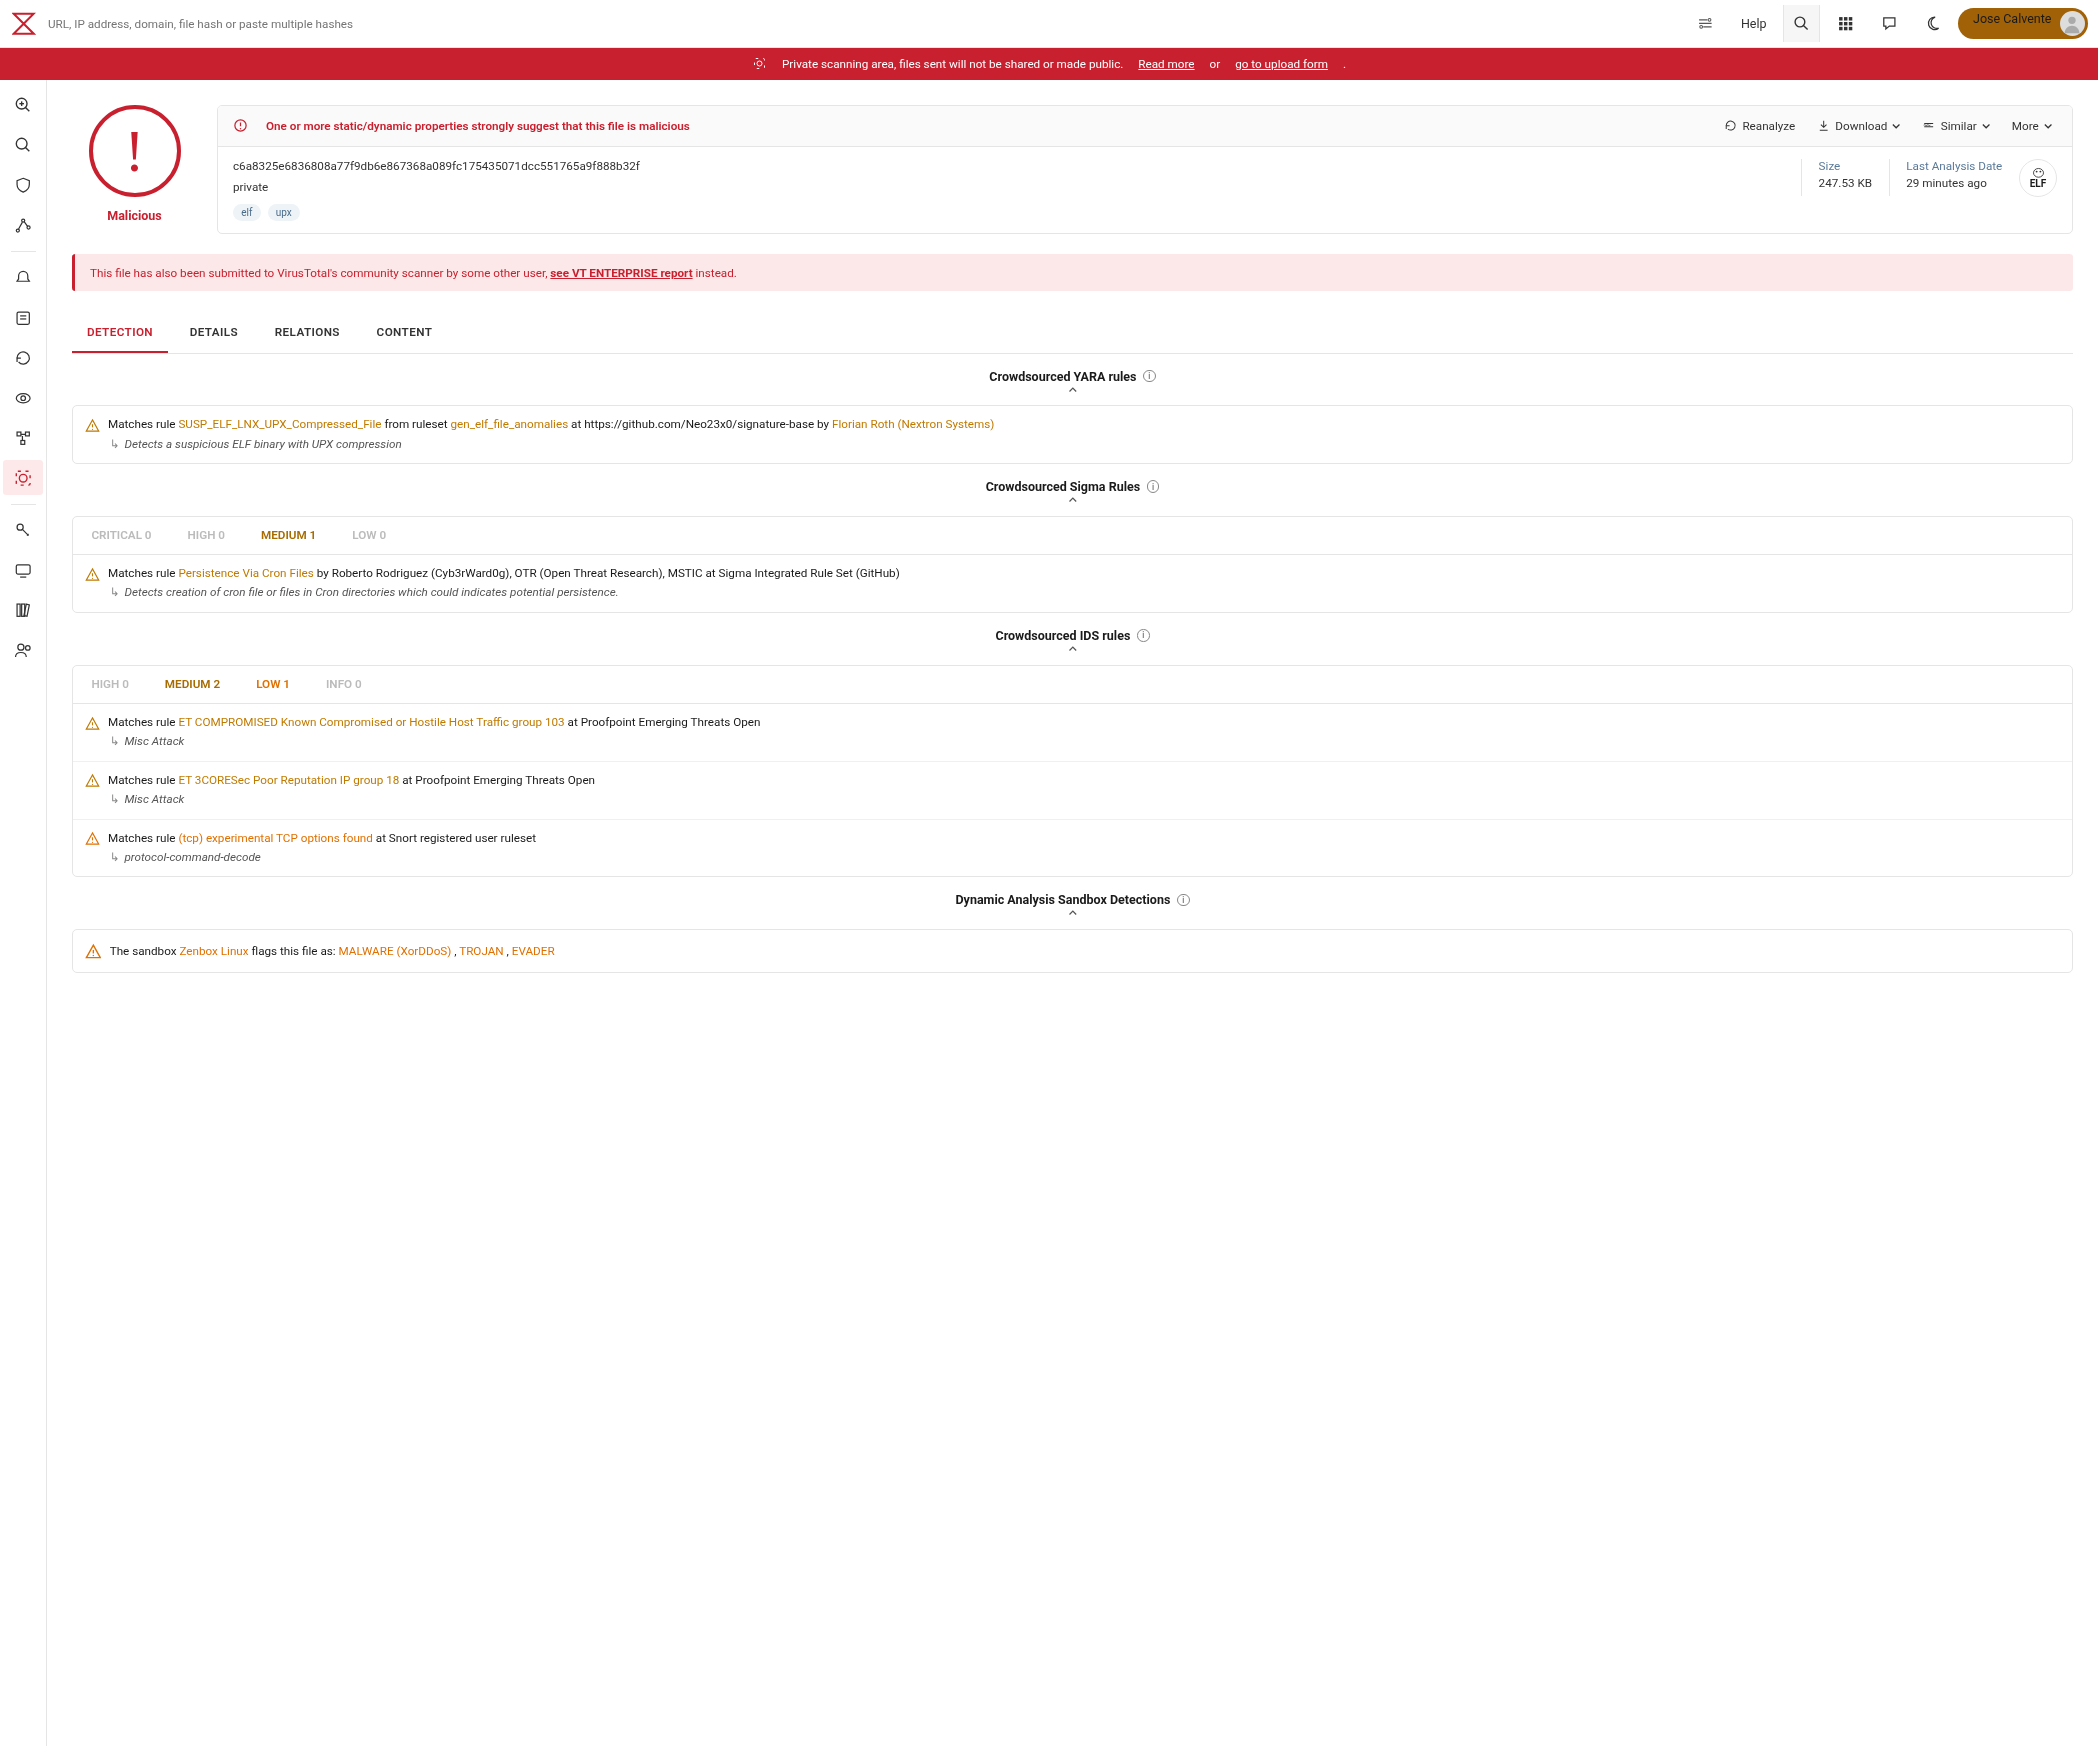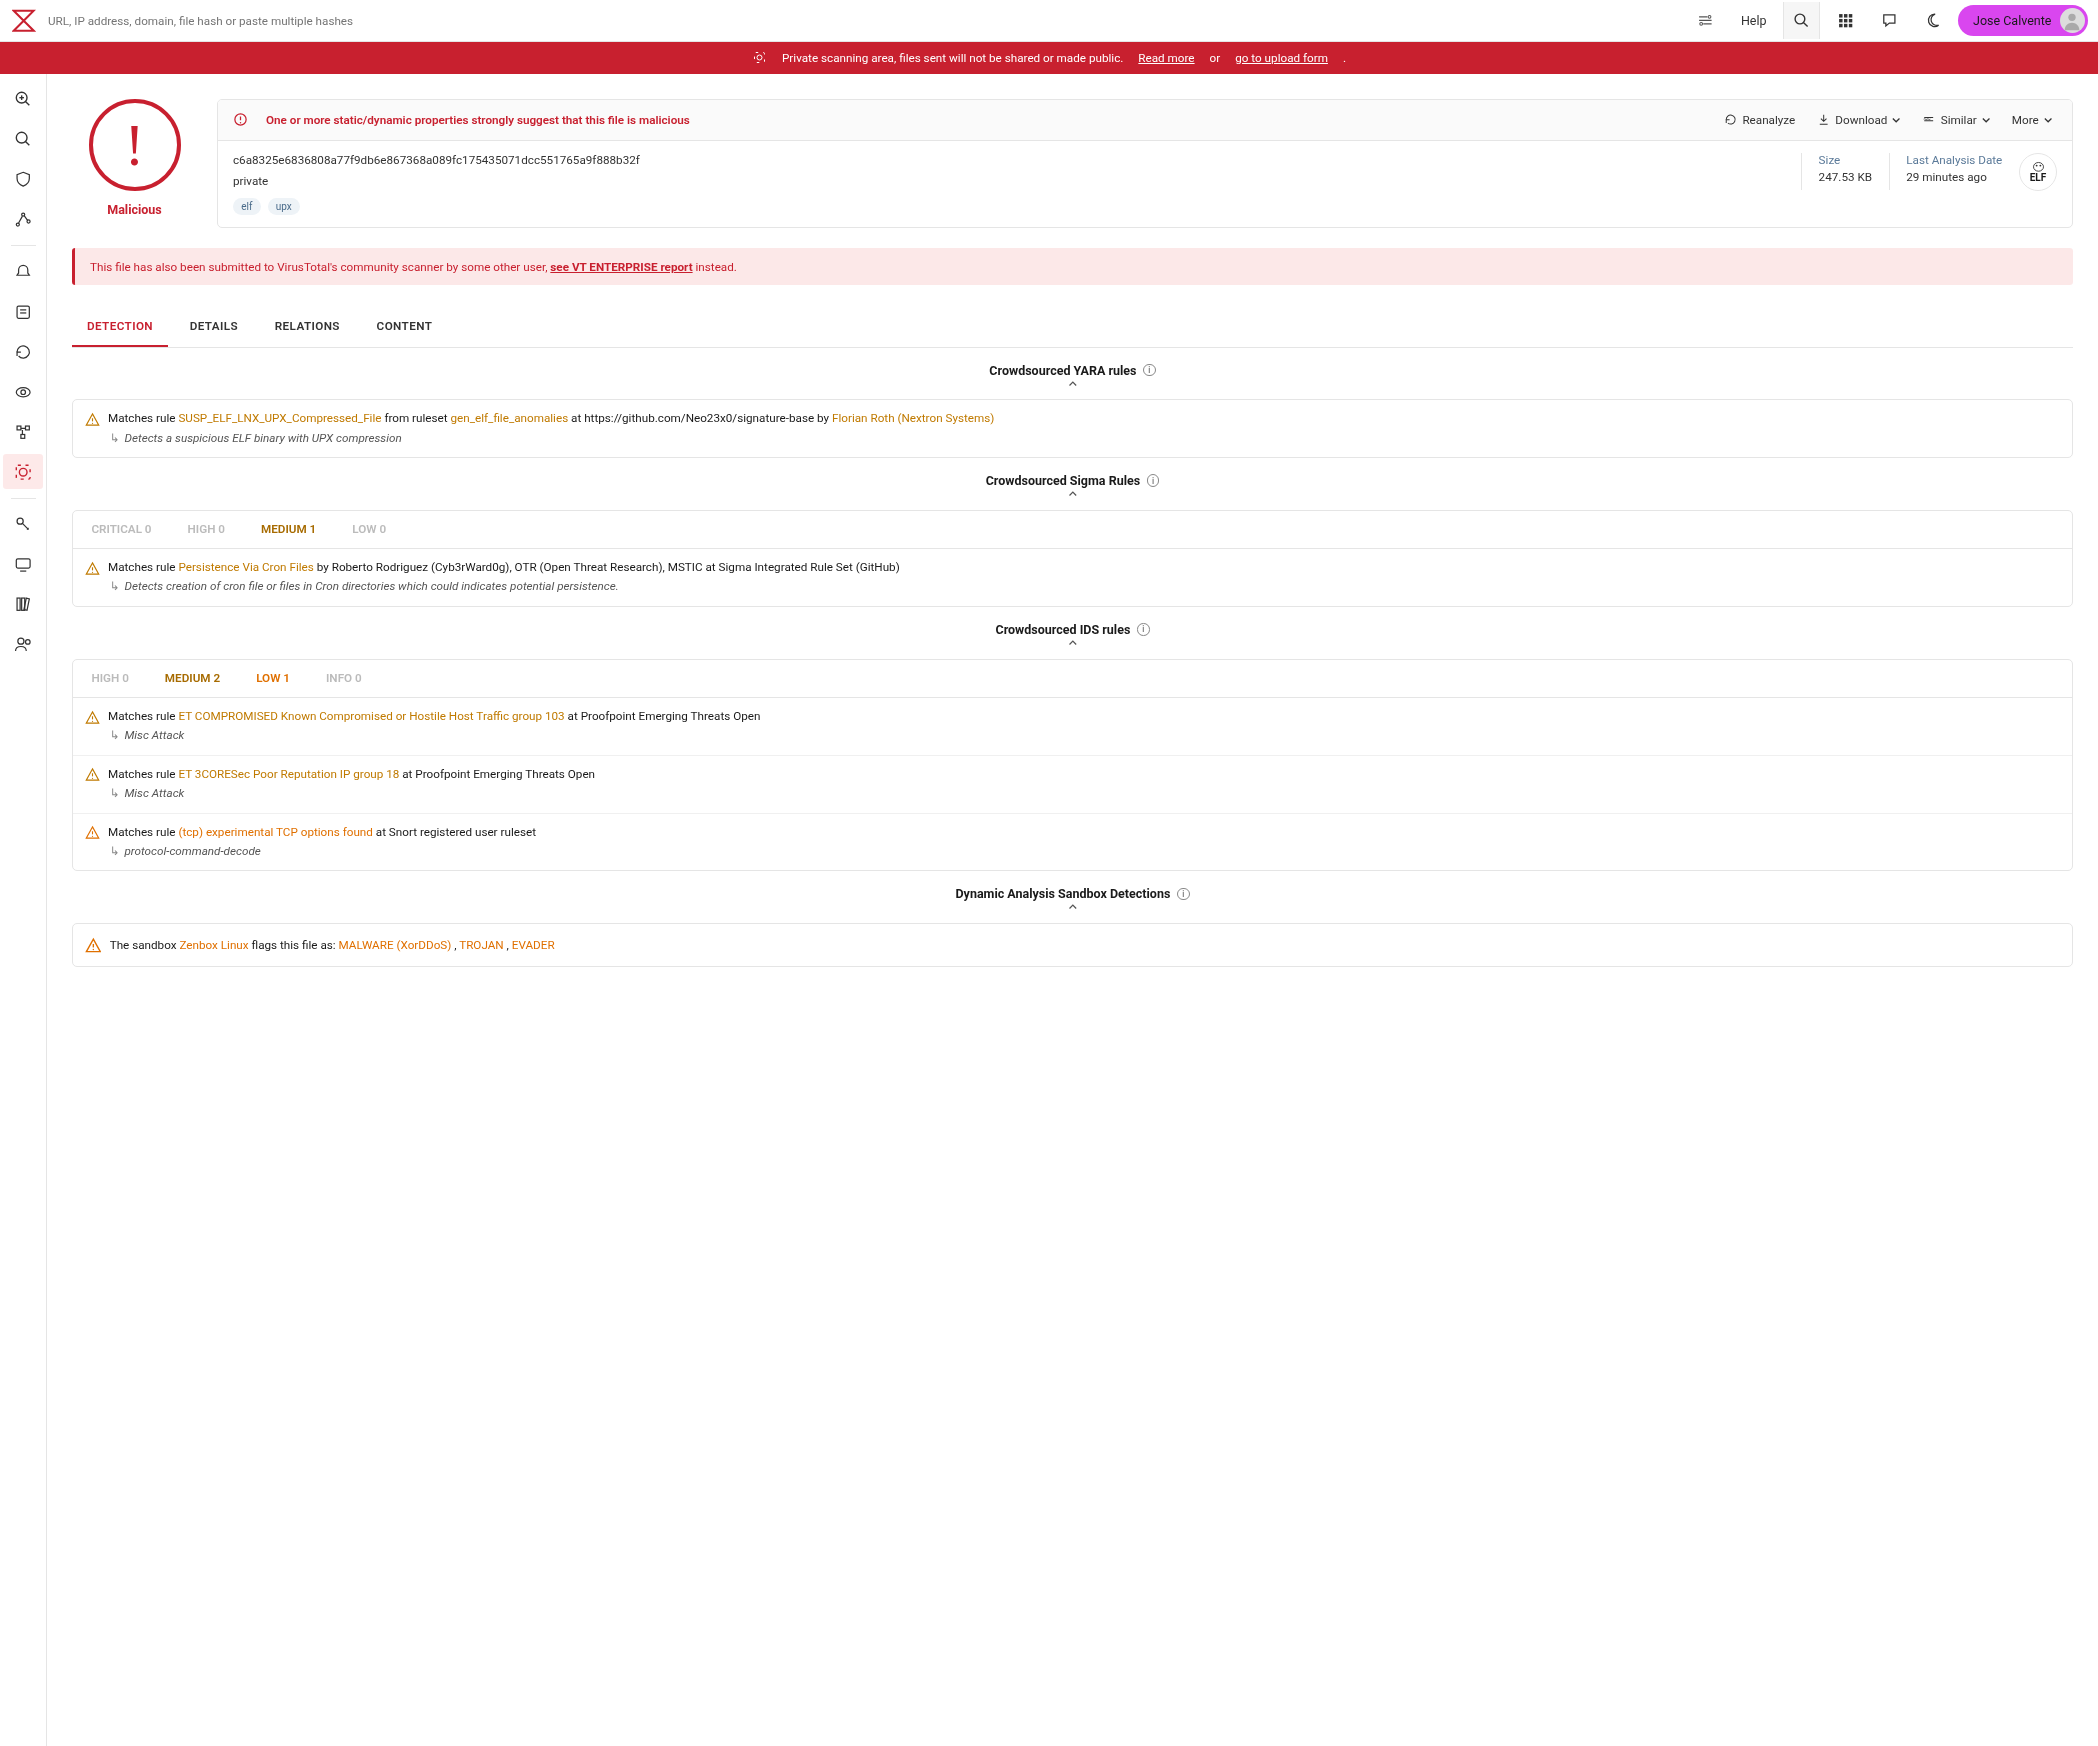--- a/index.html
+++ b/index.html
@@ -1,26 +1,26 @@
 <!DOCTYPE html>
 <html style="font-size:13.4px"><head>
 <meta charset="utf-8">
 <style>
 * { margin:0; padding:0; box-sizing:border-box; font-family:-apple-system,BlinkMacSystemFont,"Segoe UI",Roboto,sans-serif; }
 body { background:#fff; color:#1a1a1a; font-size:11.7px; }
 .app { display:flex; flex-direction:column; height:100vh; }
-.topbar { display:flex; align-items:center; height:42px; border-bottom:0.8px solid #e5e5e5; padding:0 10px; gap:6.7px; }
+.topbar { display:flex; align-items:center; height:48px; border-bottom:0.8px solid #e5e5e5; padding:0 10px; gap:6.7px; }
 .logo { width:28px; height:28px; display:flex; align-items:center; justify-content:center; }
 .searchbox { flex:0 0 auto; width:334px; display:flex; align-items:center; }
 .searchbox input { border:none; outline:none; font-size:11.7px; color:#5f6368; width:100%; padding:6.7px 3.3px; }
 .topbar-spacer { flex:1; }
 .top-ic { width:37px; height:37px; display:flex; align-items:center; justify-content:center; cursor:pointer; }
 .top-ic.search { background:#f6f6f6; border-left:0.8px solid #e5e5e5; border-right:0.8px solid #e5e5e5; }
 .help { font-size:12.5px; color:#333; padding:0 10px; cursor:pointer; }
-.user-pill { display:flex; align-items:center; gap:8.3px; background:#d946ef; border-radius:18.4px; padding:3.3px 3.3px 3.3px 15px; cursor:pointer; }
+.user-pill { display:flex; align-items:flex-start; gap:8.3px; background:#a16207; border-radius:18.4px; padding:3.3px 3.3px 3.3px 15px; cursor:pointer; }
 .user-pill span { font-size:12.5px; }
 .avatar { width:25px; height:25px; border-radius:50%; background:#ddd; display:flex; align-items:center; justify-content:center; }
 .settings-ic { width:16.7px; height:16.7px; }
 .banner { background:#c8202f; color:#fff; display:flex; align-items:center; justify-content:center; gap:15px; padding:8.3px 0; font-size:11.7px; }
 .banner a { color:#fff; text-decoration:underline; }
 .body { display:flex; flex:1; overflow:hidden; }
 .left-rail { width:47px; border-right:0.8px solid #e5e5e5; display:flex; flex-direction:column; align-items:center; padding-top:8.3px; gap:5px; }
 .rail-ic { width:40px; height:35px; display:flex; align-items:center; justify-content:center; cursor:pointer; border-radius:3.3px; }
 .rail-ic.active { background:#fde9e9; }
 .rail-sep { width:25px; height:0.8px; background:#e5e5e5; margin:3.3px 0; }

